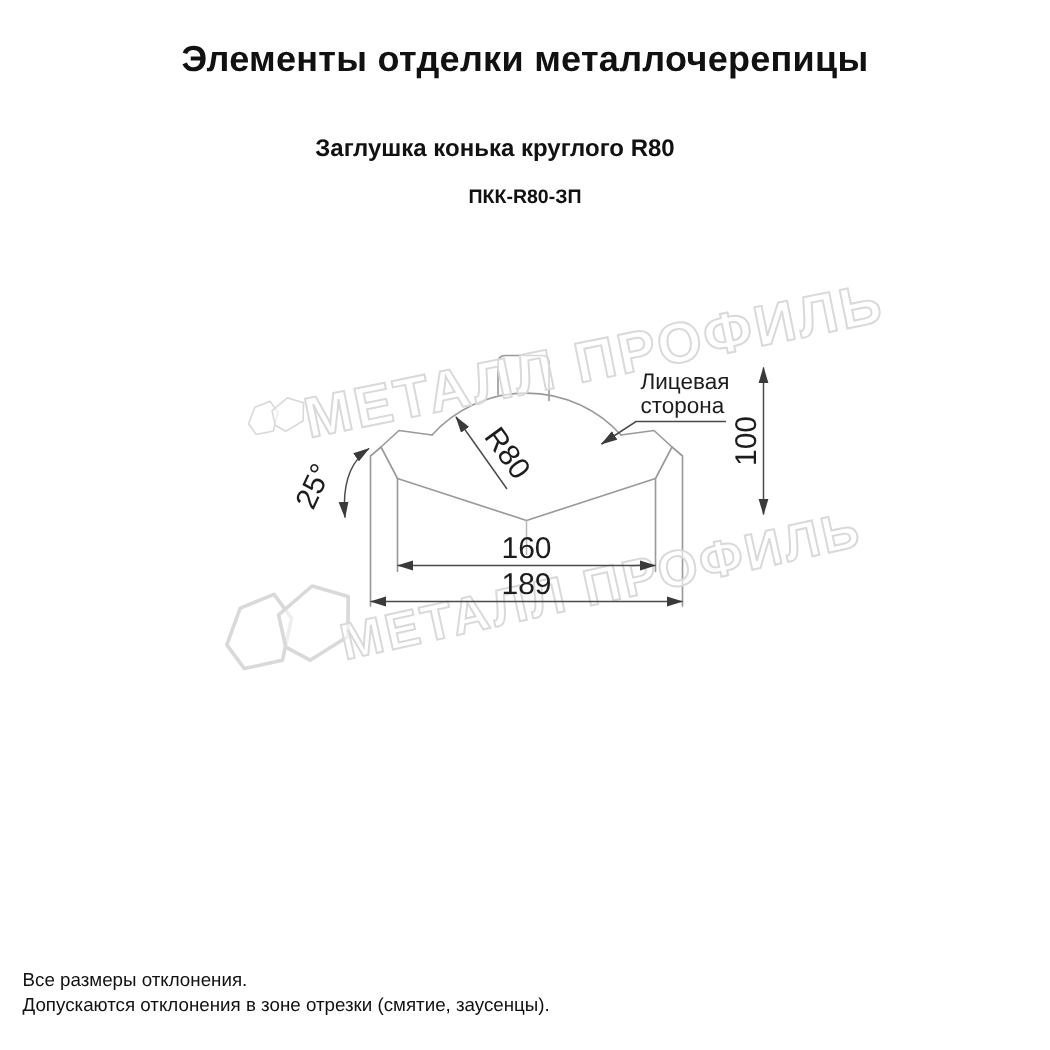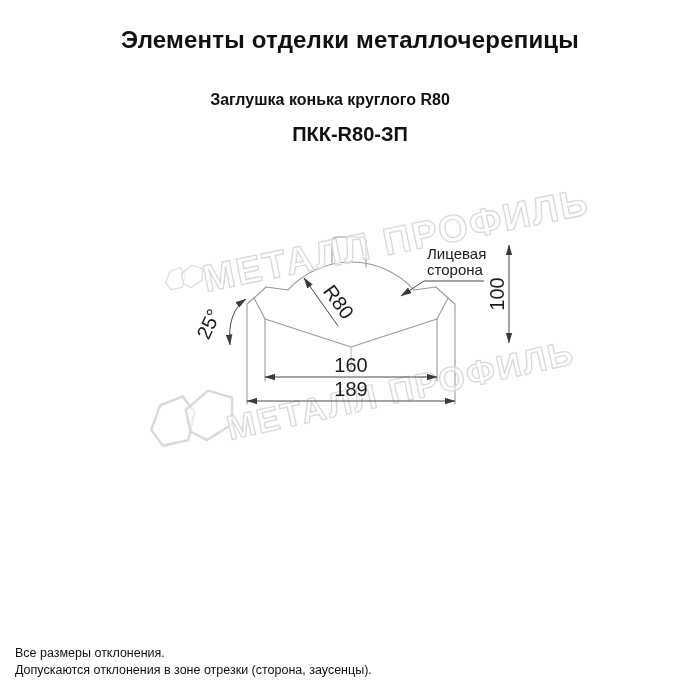--- a/index.html
+++ b/index.html
@@ -4,21 +4,21 @@
 <style>
   html,body{margin:0;padding:0;background:#ffffff;}
   body{width:700px;height:700px;position:relative;overflow:hidden;
        font-family:"Liberation Sans", sans-serif;color:#111;}
   .page{position:absolute;inset:0;background:#fff;}
   .title{position:absolute;top:26px;left:0;width:700px;text-align:center;
          font-size:24px;font-weight:bold;letter-spacing:.2px;}
   .subtitle{position:absolute;top:91px;left:0;width:660px;text-align:center;
             font-size:16px;font-weight:bold;}
   .code{position:absolute;top:123px;left:0;width:700px;text-align:center;
-        font-size:20px;font-weight:bold;}
+        font-size:13px;font-weight:bold;}
   .footer{position:absolute;left:15px;top:645px;font-size:12.5px;line-height:17px;}
   svg{position:absolute;left:0;top:0;}
   svg text{font-family:"Liberation Sans", sans-serif;}
   .outline{stroke:#9a9a9a;stroke-width:1.1;fill:none;stroke-linejoin:round;stroke-linecap:round;}
   .thinline{stroke:#b9b9b9;stroke-width:1;fill:none;}
   .dimline{stroke:#4a4a4a;stroke-width:1;fill:none;}
   .dimtext{fill:#1c1c1c;font-size:20px;}
   .smalltext{fill:#1c1c1c;font-size:15px;}
   .wmtext{fill:rgba(255,255,255,0.6);stroke:#d9d9d9;stroke-width:1.3;
           font-weight:bold;letter-spacing:2px;}
@@ -101,16 +101,16 @@
 
     <g>
       <text class="smalltext" x="427" y="259">Лицевая</text>
       <text class="smalltext" x="427" y="275">сторона</text>
       <path class="dimline" d="M484,281 L424,281 L401,296" marker-end="url(#arr)"></path>
     </g>
   </svg>
 
   <div class="footer">
     <div>Все размеры отклонения.</div>
-    <div>Допускаются отклонения в зоне отрезки (сторона, заусенцы).</div>
+    <div>Допускаются отклонения в зоне отрезки (смятие, заусенцы).</div>
   </div>
 
 </div>
 
 </body></html>

